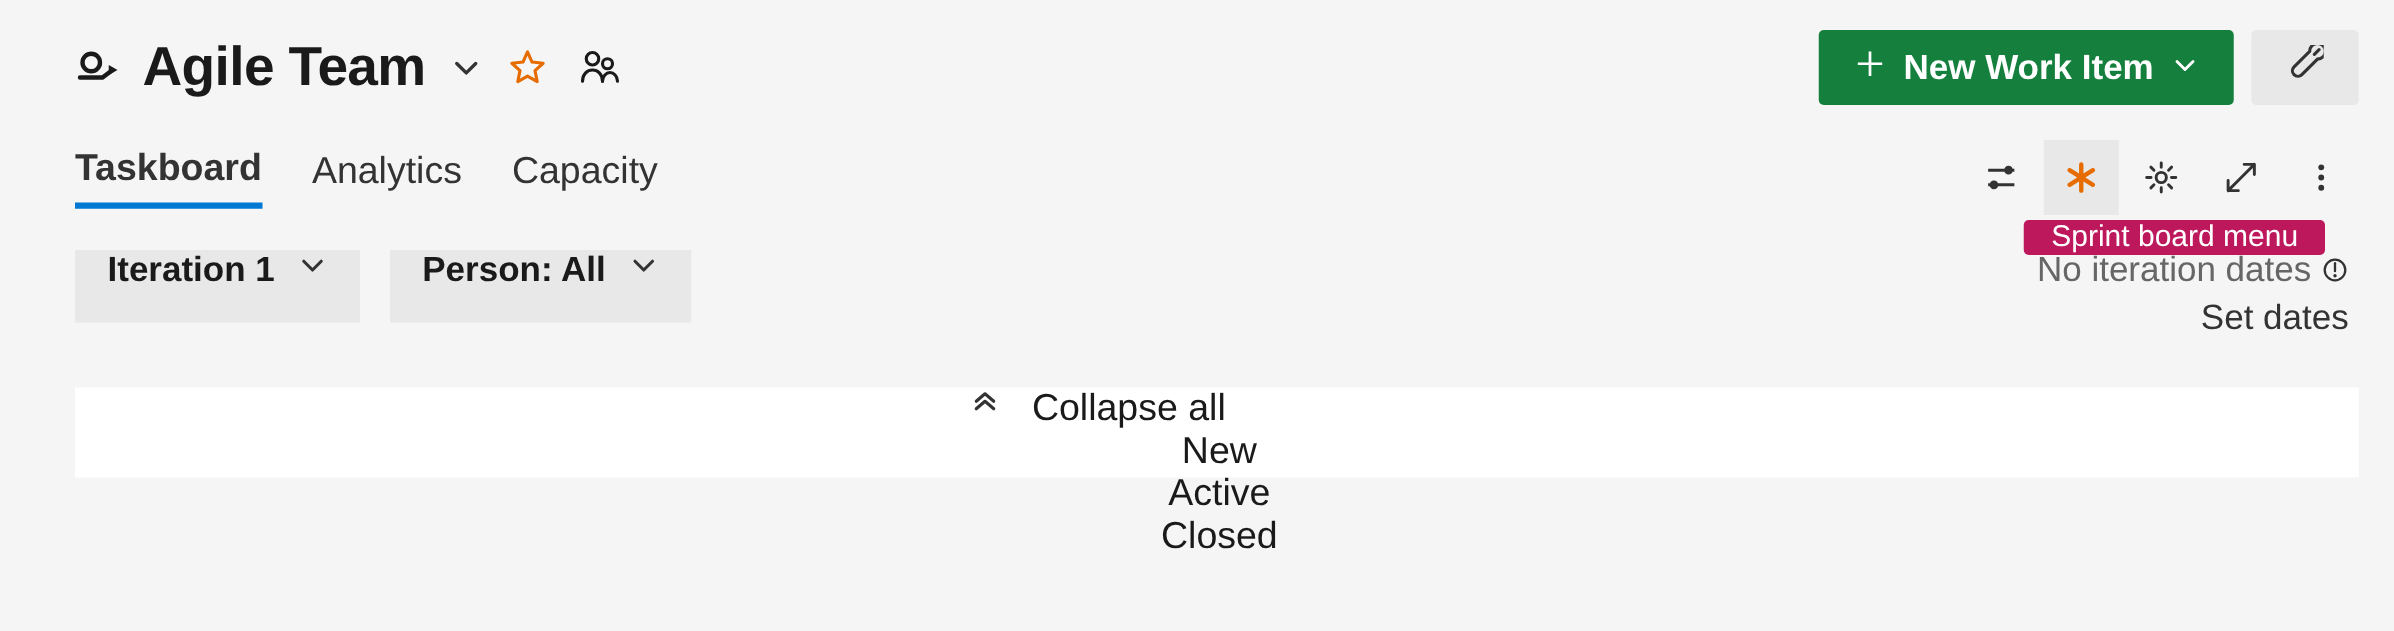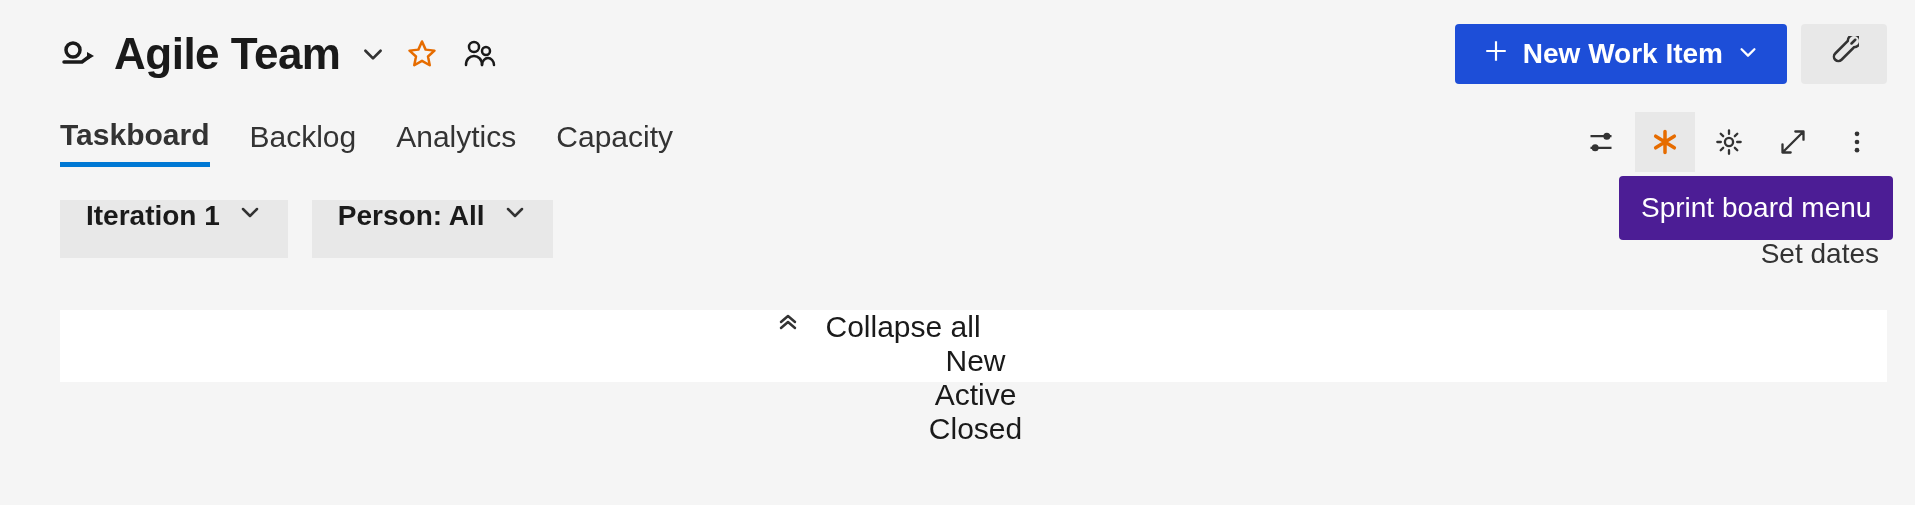--- a/index.html
+++ b/index.html
@@ -46,21 +46,21 @@
       display: inline-flex;
       align-items: center;
       gap: 14px;
       padding: 0 28px;
       height: 60px;
       font-size: 28px;
       font-weight: 600;
       border-radius: 4px;
       cursor: pointer;
     }
-    .btn-primary { background: #1d4ed8; color: #fff; }
+    .btn-primary { background: #15803d; color: #fff; }
     .btn-gray { background: #e8e8e8; color: #1a1a1a; }
     .btn .plus svg { width: 26px; height: 26px; stroke: #fff; stroke-width: 2; }
     .btn .chev svg { width: 22px; height: 22px; stroke: #fff; }
     .wrench svg { width: 30px; height: 30px; stroke: #333; }
     .tabs-row {
       display: flex;
       align-items: center;
       gap: 40px;
       margin-bottom: 28px;
       position: relative;
@@ -89,24 +89,24 @@
       align-items: center;
       justify-content: center;
       cursor: pointer;
     }
     .tool-icon.active { background: #e8e8e8; }
     .tool-icon svg { width: 28px; height: 28px; }
     .tooltip {
       position: absolute;
       top: 64px;
       left: 48px;
-      background: #4c1d95;
+      background: #be185d;
       color: #fff;
-      font-size: 28px;
-      padding: 16px 22px;
+      font-size: 24px;
+      padding: 0 22px;
       border-radius: 4px;
       white-space: nowrap;
       z-index: 10;
     }
     .filters-row {
       display: flex;
       align-items: flex-start;
       gap: 24px;
       margin-bottom: 40px;
     }
@@ -209,21 +209,20 @@
       <span class="wrench">
         <svg viewBox="0 0 24 24" fill="none">
             <path d="M15 4 A5 5 0 1 1 20 9 L10 19 A2.5 2.5 0 1 1 5 14 Z M18 6 L21 3" stroke-width="2" stroke-linecap="round"></path>
           </svg>
       </span>
     </div>
   </div>
 
   <div class="tabs-row">
     <span class="tab active">Taskboard</span>
-    <span class="tab">Backlog</span>
     <span class="tab">Analytics</span>
     <span class="tab">Capacity</span>
 
     <div class="tabs-right-icons">
       <span class="tool-icon">
         <svg viewBox="0 0 24 24" fill="none">
             <path d="M3 7 H21 M15 7 A2 2 0 1 0 19 7 A2 2 0 1 0 15 7 M3 17 H21 M5 17 A2 2 0 1 0 9 17 A2 2 0 1 0 5 17" stroke="#333" stroke-width="2"></path>
           </svg>
       </span>
       <span class="tool-icon active">

